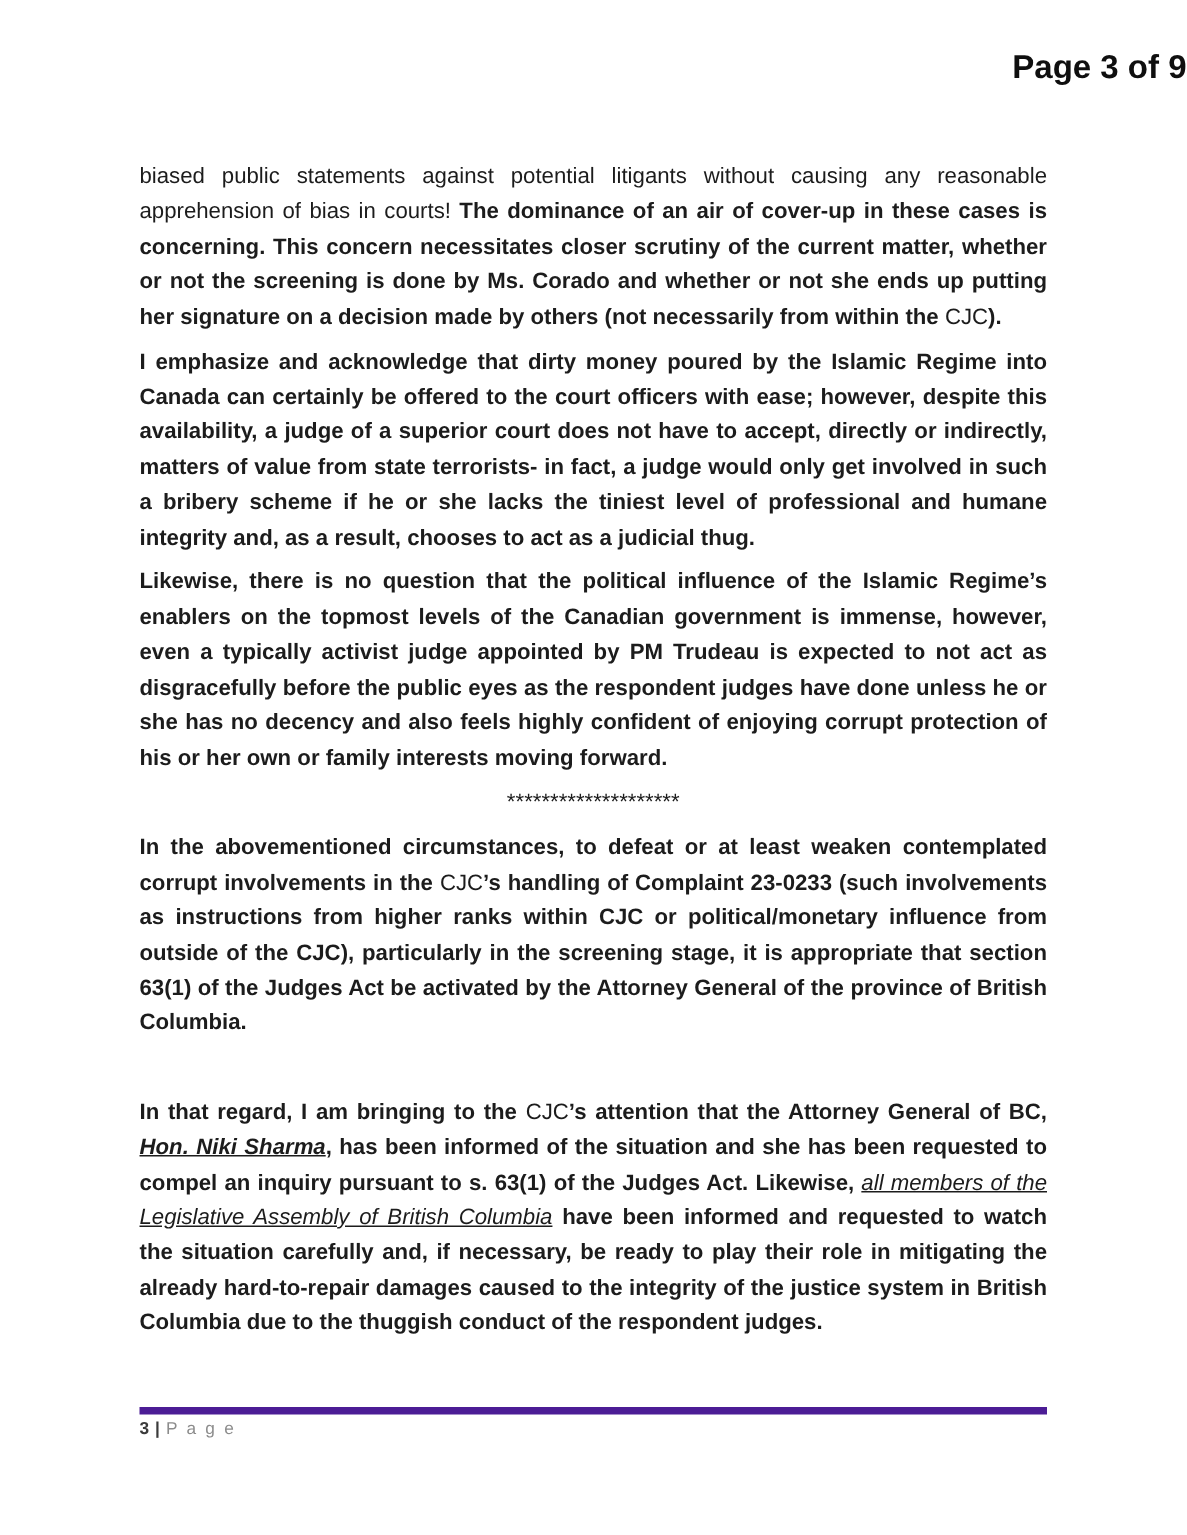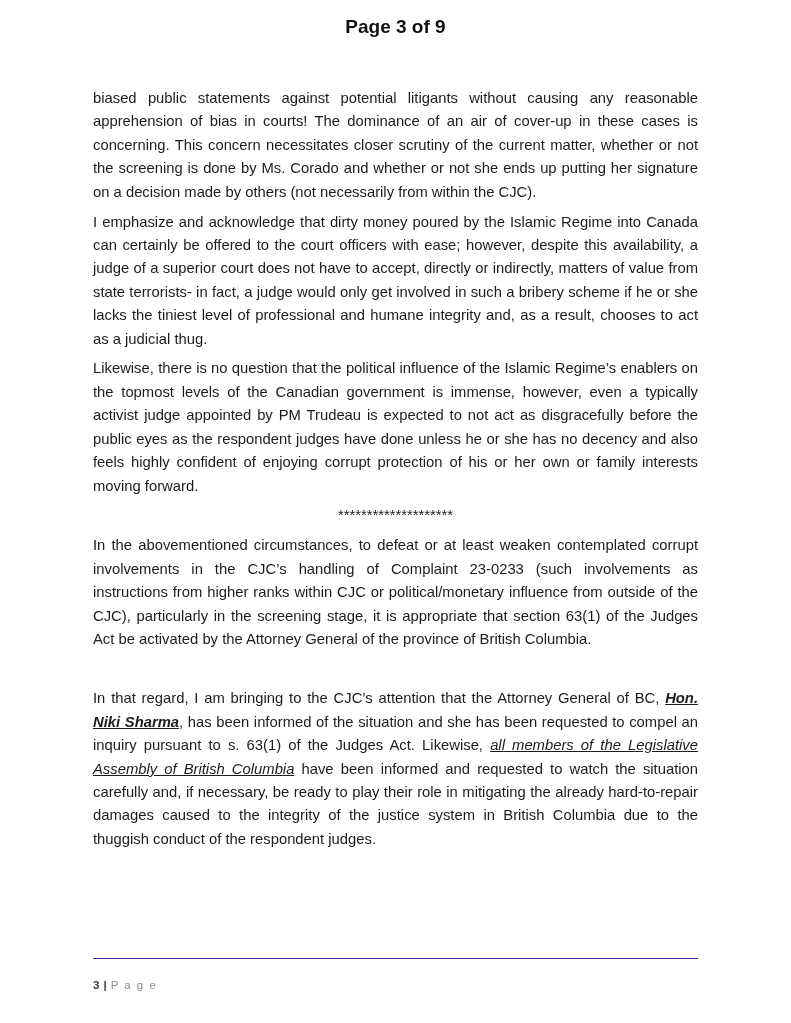--- a/index.html
+++ b/index.html
@@ -6,62 +6,61 @@
   .page {
     position: relative;
     width: 791px;
     height: 1023px;
     background: #ffffff;
     font-family: "Liberation Sans", sans-serif;
     color: #1c1c1c;
     overflow: hidden;
   }
   .page-header {
-    padding-top: 16px;
-    text-align: center;
-    font-size: 19px;
+    padding-top: 32px;
+    text-align: right;
+    font-size: 22px;
     font-weight: bold;
     color: #0f0f0f;
   }
   .doc-body {
     margin: 49px 93px 0 93px;
   }
   .para {
     font-size: 14.8px;
     line-height: 23.4px;
     text-align: justify;
     margin: 0 0 6.5px 0;
   }
   .para.center {
     text-align: center;
   }
   .para.space-before {
     margin-top: 36px;
   }
-  .regular { font-weight: normal; font-style: normal; margin-top: 36px; }
+  .regular { font-weight: bold; font-style: normal; margin-top: 36px; }
   .bold { font-weight: normal; }
   .italic { }
   .bold-italic-underline {
     font-weight: bold;
     font-style: italic;
     text-decoration: underline;
   }
   .italic-underline {
     font-style: italic;
     text-decoration: underline;
   }
   .page-footer {
     position: absolute;
     left: 93px;
     right: 93px;
     top: 938px;
-    border-top: 1px solid #4c1d95;
-    padding-top: 20px;
+    border-top: 5px solid #4c1d95;
+    padding-top: 4px;
     font-size: 11.5px;
-    margin-top: 20px;
   }
   .footer-num { font-weight: bold; color: #3b3b3b; }
   .footer-pipe { font-weight: bold; color: #3b3b3b; margin: 0 4px; }
   .footer-label { color: #8c8c8c; letter-spacing: 1.5px; }
 </style>
 </head>
 <body>
 
 <div class="page">
 

